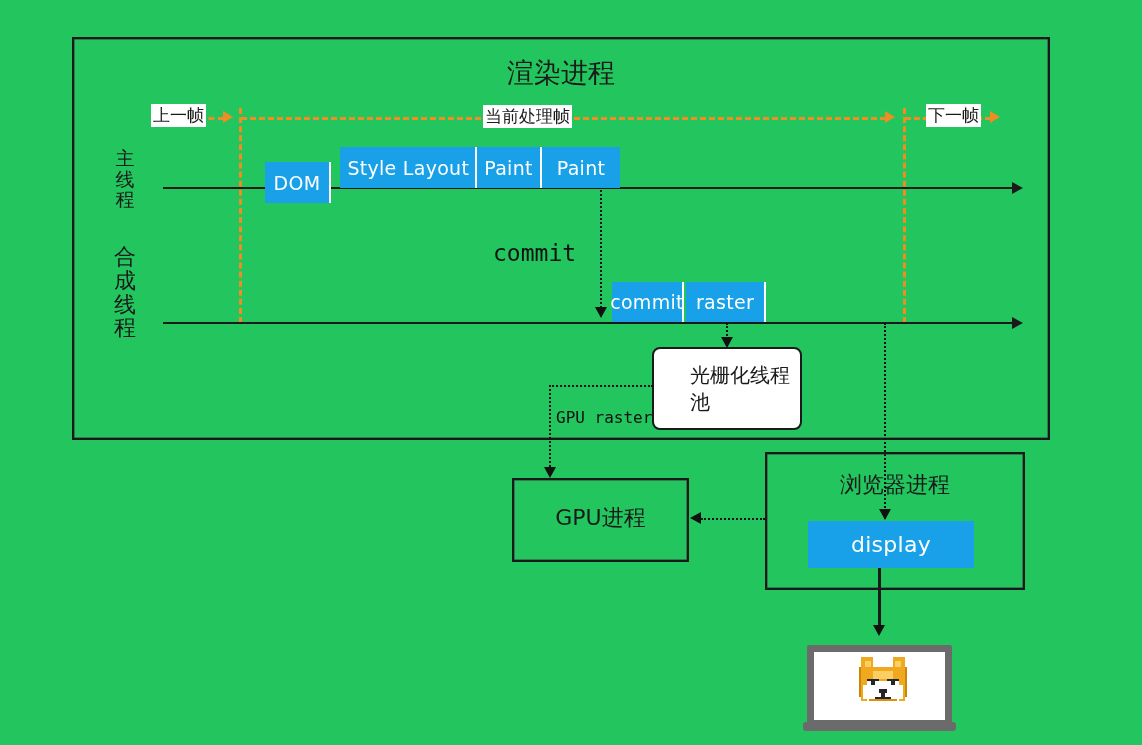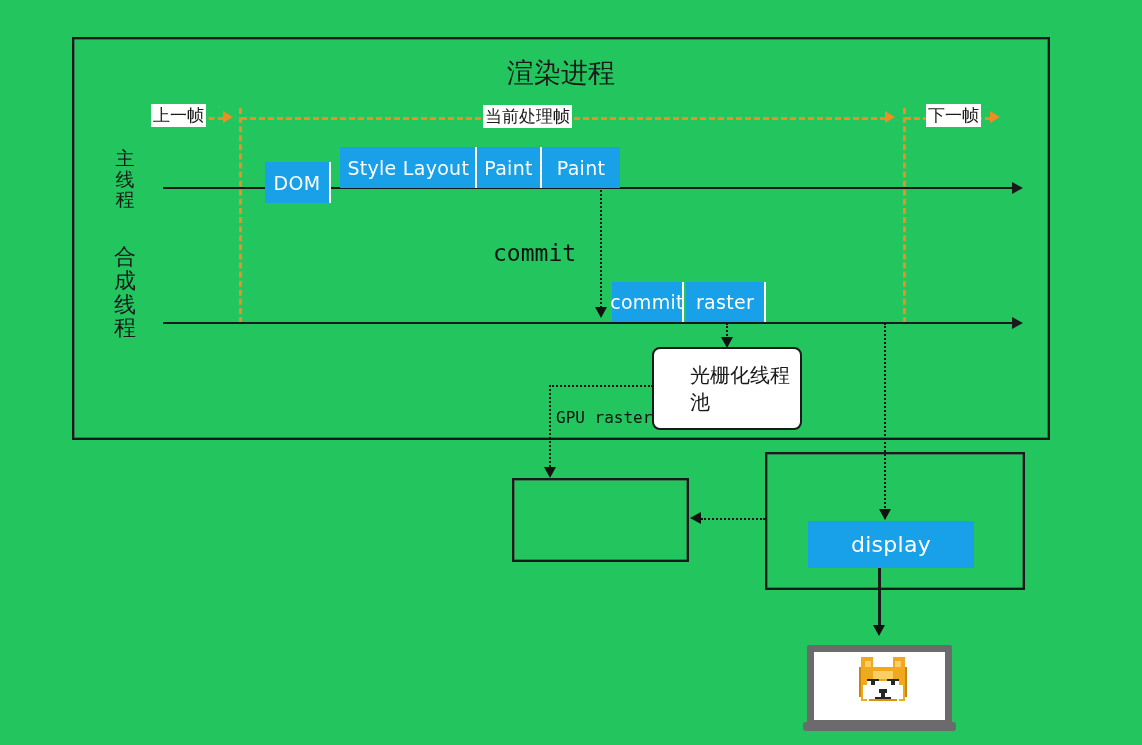--- a/index.html
+++ b/index.html
@@ -238,22 +238,24 @@
 
   <div class="hdot" style="left:549px; top:385px; width:104px;"></div>
   <div class="vdot" style="left:549px; top:385px; height:90px;"></div>
   <div class="arrow-down" style="left:544px; top:467px;"></div>
   <div class="plain" style="left:556px; top:408px; font-size:16px;">GPU raster</div>
 
   <div class="vdot" style="left:884px; top:323px; height:196px;"></div>
   <div class="arrow-down" style="left:879px; top:509px;"></div>
 
   <div class="proc-box sketch" style="left:512px; top:478px; width:177px; height:84px;"></div>
+  <div class="proc-title" style="left:512px; top:503px; width:177px; font-size:22px;">GPU进程</div>
 
   <div class="proc-box sketch" style="left:765px; top:452px; width:260px; height:138px;"></div>
+  <div class="proc-title" style="left:765px; top:470px; width:260px; font-size:22px;">浏览器进程</div>
 
   <div class="blk last" style="left:808px; top:521px; width:166px; height:47px; font-size:22px;">
     <span>display</span>
   </div>
 
   <div class="hdot" style="left:701px; top:518px; width:64px;"></div>
   <div class="arrow-left" style="left:690px; top:512px;"></div>
 
   <div class="abs" style="left:878px; top:568px; width:2.5px; height:60px; background:#1a1a1a;"></div>
   <div class="arrow-down" style="left:873px; top:625px;"></div>

